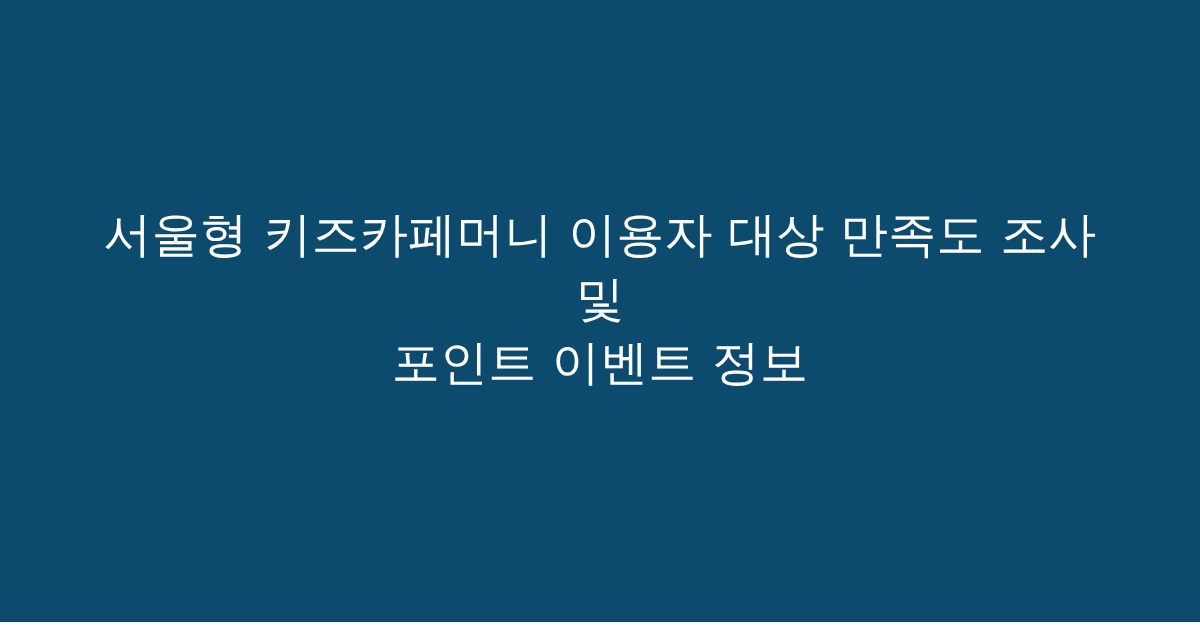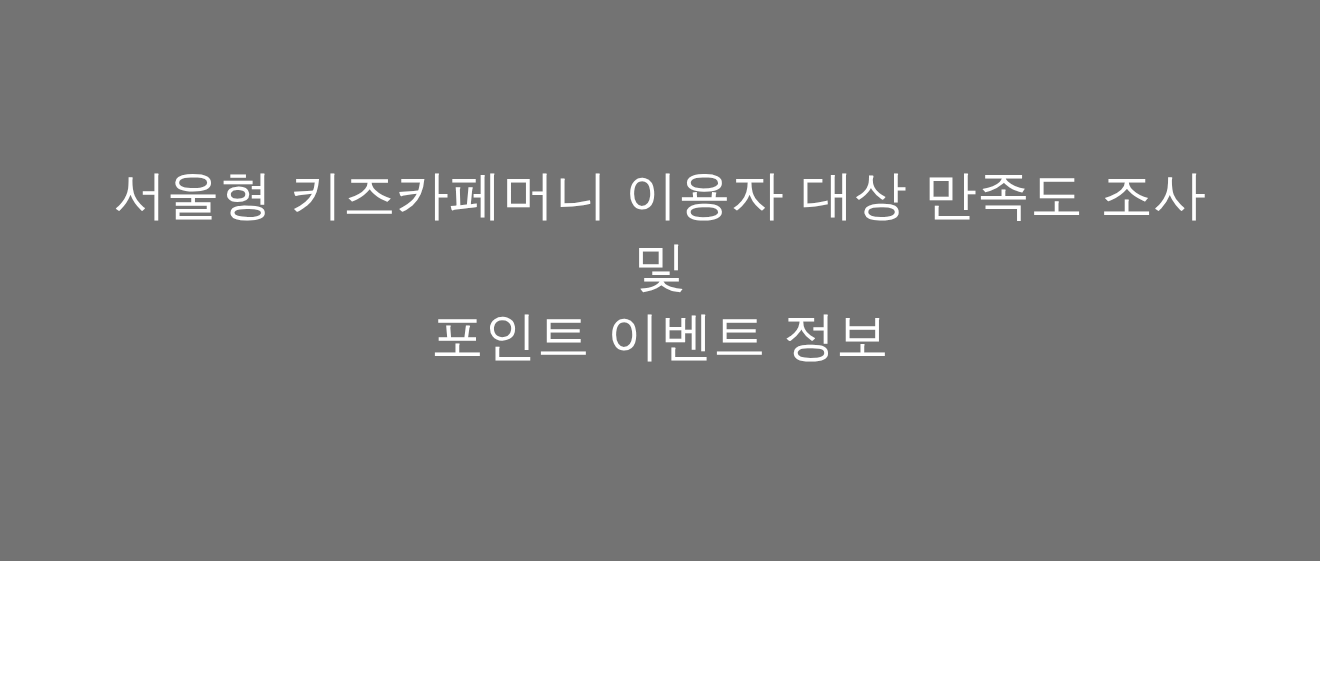--- a/index.html
+++ b/index.html
@@ -12,22 +12,22 @@
     width: 1200px;
     height: 630px;
     overflow: hidden;
     font-family: "Liberation Sans", "DejaVu Sans", sans-serif;
   }
 
   .og-card {
     position: relative;
     box-sizing: border-box;
     width: 1200px;
-    height: 510px;
-    background-color: #737373;
+    height: 622px;
+    background-color: #0c4a6e;
     display: flex;
     align-items: center;
     justify-content: center;
   }
 
   .title-block {
     width: 1120px;
     padding: 0 40px;
     box-sizing: border-box;
     text-align: center;

